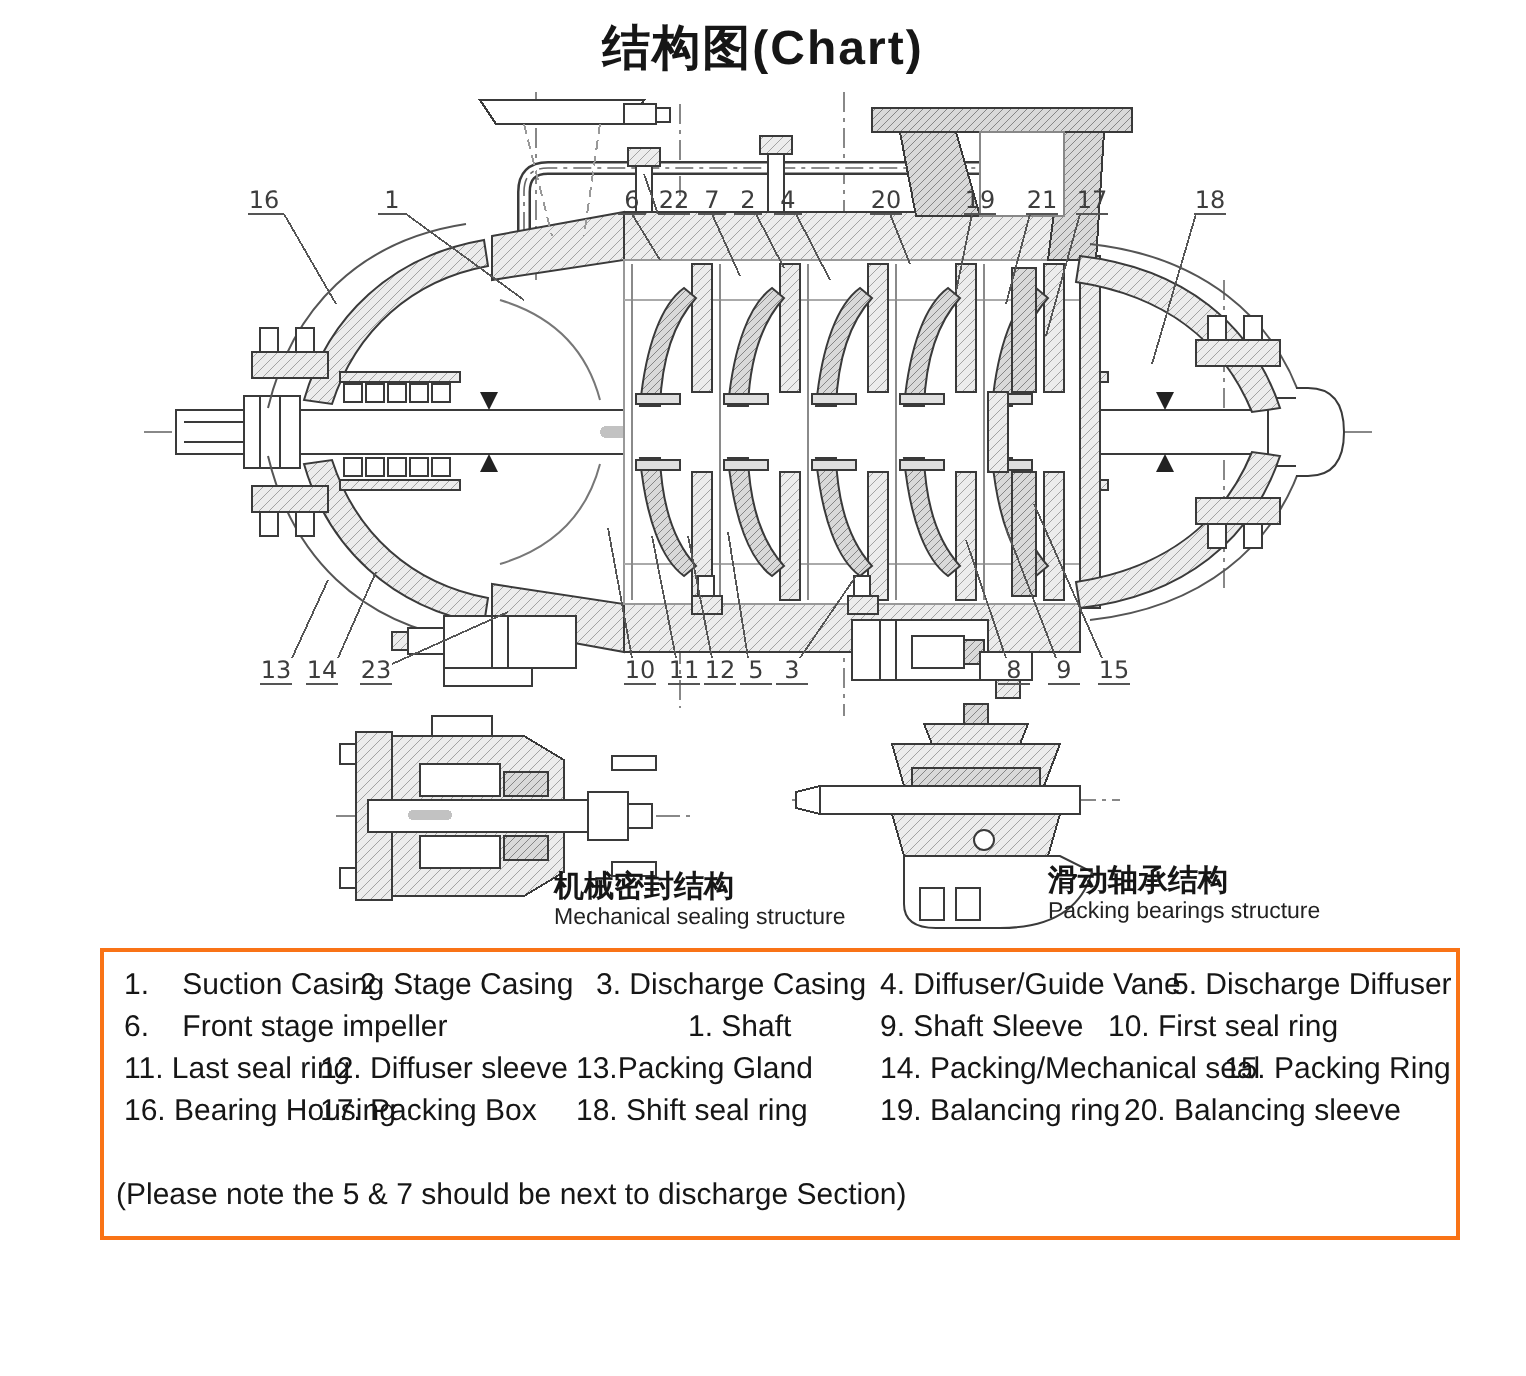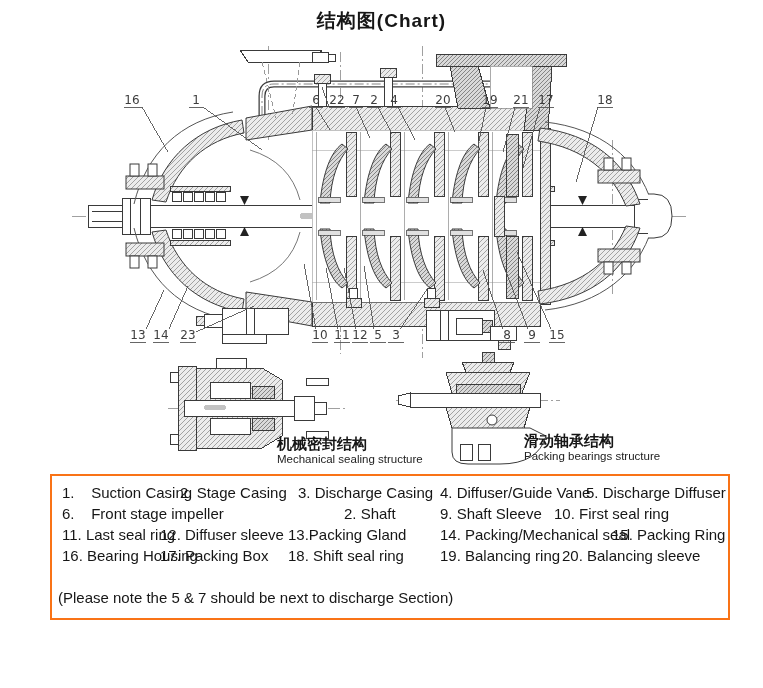--- a/index.html
+++ b/index.html
@@ -1,19 +1,19 @@
 <!DOCTYPE html>
 <html><head>
 <meta charset="utf-8">
 <style>
   html,body{margin:0;padding:0;background:#fff;}
   .page{position:relative;width:763px;height:688px;background:#fff;overflow:hidden;
         font-family:"Liberation Sans","DejaVu Sans",sans-serif;color:#161616;}
   .title{position:absolute;top:8px;left:0;width:100%;text-align:center;
-         font-size:19px;font-weight:700;letter-spacing:1px;}
+         font-size:24px;font-weight:700;letter-spacing:1px;}
   .drawing-svg{position:absolute;left:0;top:0;}
   .caption{position:absolute;line-height:1.1;}
   .cap-zh{font-size:15px;font-weight:700;}
   .cap-en{font-size:11.5px;font-weight:400;color:#222;}
   .legend-box{position:absolute;left:50px;top:474px;width:676px;height:142px;
               border:2px solid #f97316;background:#fff;font-size:15px;}
   .legend-row{position:absolute;left:0;width:100%;height:20px;}
   .legend-row span{position:absolute;white-space:pre;}
   .r0{top:8px}.r1{top:29px}.r2{top:50px}.r3{top:71px}.r4{top:92px}.r5{top:113px}
   svg text{font-family:"DejaVu Sans","Liberation Sans",sans-serif;font-size:12px;fill:#3d3d3d;}
@@ -316,21 +316,21 @@
   <div class="legend-box">
     <div class="legend-row r0">
       <span style="left:10px">1.    Suction Casing</span>
       <span style="left:128px">2. Stage Casing</span>
       <span style="left:246px">3. Discharge Casing</span>
       <span style="left:388px">4. Diffuser/Guide Vane</span>
       <span style="left:534px">5. Discharge Diffuser</span>
     </div>
     <div class="legend-row r1">
       <span style="left:10px">6.    Front stage impeller</span>
-      <span style="left:292px">2. Shaft</span>
+      <span style="left:292px">1. Shaft</span>
       <span style="left:388px">9. Shaft Sleeve</span>
       <span style="left:502px">10. First seal ring</span>
     </div>
     <div class="legend-row r2">
       <span style="left:10px">11. Last seal ring</span>
       <span style="left:108px">12. Diffuser sleeve</span>
       <span style="left:236px">13.Packing Gland</span>
       <span style="left:388px">14. Packing/Mechanical seal</span>
       <span style="left:560px">15. Packing Ring</span>
     </div>

